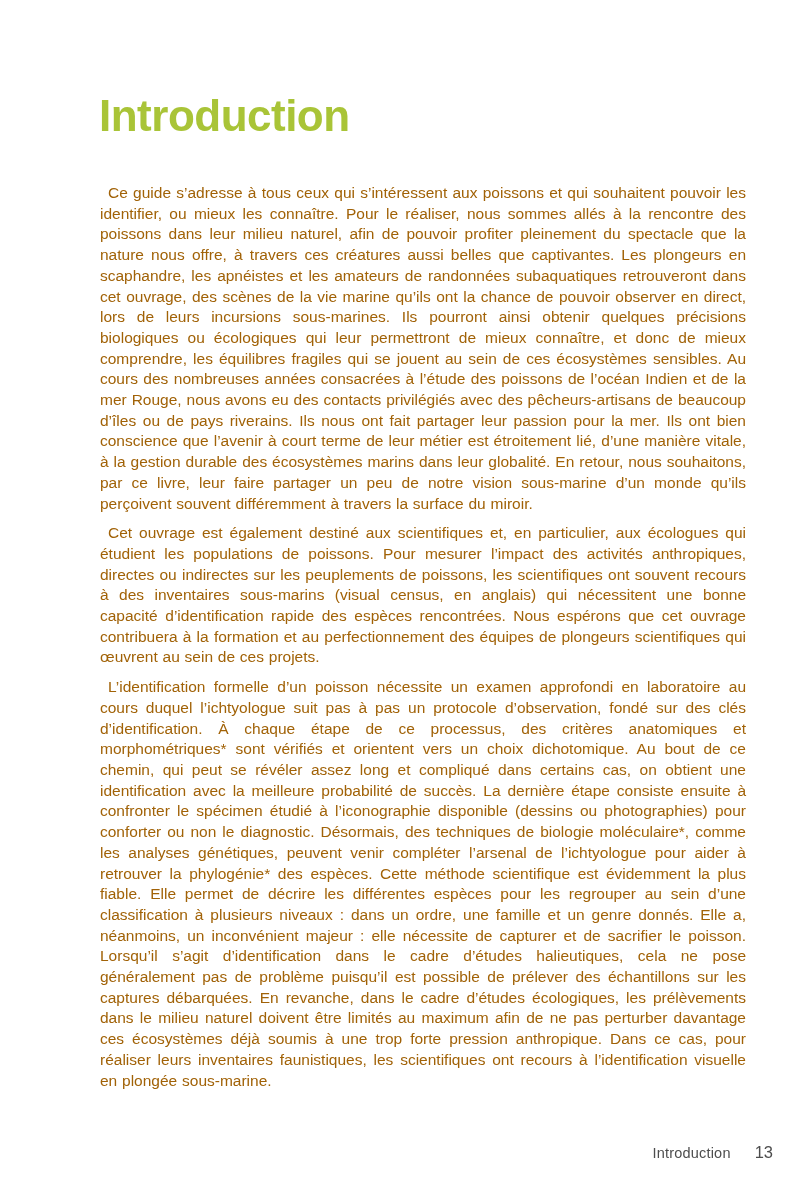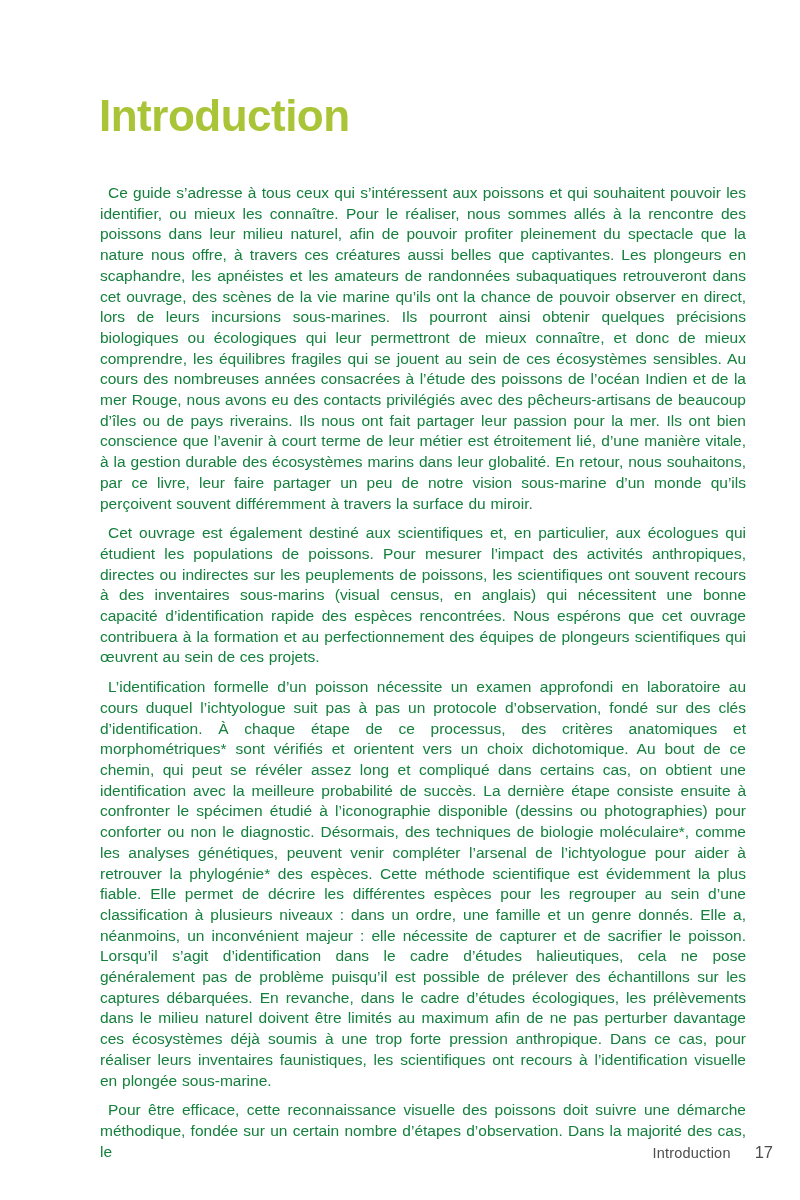--- a/index.html
+++ b/index.html
@@ -62,25 +62,24 @@
     font-size: 16.5px;
   }
 </style>
 </head>
 <body>
 
 <div class="page" style="background: rgb(255, 255, 255); padding-left: 16px;">
 
   <h1 class="chapter-title" style="color: rgb(169, 196, 55);">Introduction</h1>
 
-  <div class="body-text" id="paragraph-container" style="color: #15803d;">
+  <div class="body-text" id="paragraph-container" style="color: #a16207;">
       <p><span>Ce guide s’adresse à tous ceux qui s’intéressent aux poissons et qui souhaitent pouvoir les identifier, ou mieux les connaître. Pour le réaliser, nous sommes allés à la rencontre des poissons dans leur milieu naturel, afin de pouvoir profiter pleinement du spectacle que la nature nous offre, à travers ces créatures aussi belles que captivantes. Les plongeurs en scaphandre, les apnéistes et les amateurs de randonnées subaquatiques retrouveront dans cet ouvrage, des scènes de la vie marine qu’ils ont la chance de pouvoir observer en direct, lors de leurs incursions sous-marines. Ils pourront ainsi obtenir quelques précisions biologiques ou écologiques qui leur permettront de mieux connaître, et donc de mieux comprendre, les équilibres fragiles qui se jouent au sein de ces écosystèmes sensibles. Au cours des nombreuses années consacrées à l’étude des poissons de l’océan Indien et de la mer Rouge, nous avons eu des contacts privilégiés avec des pêcheurs-artisans de beaucoup d’îles ou de pays riverains. Ils nous ont fait partager leur passion pour la mer. Ils ont bien conscience que l’avenir à court terme de leur métier est étroitement lié, d’une manière vitale, à la gestion durable des écosystèmes marins dans leur globalité. En retour, nous souhaitons, par ce livre, leur faire partager un peu de notre vision sous-marine d’un monde qu’ils perçoivent souvent différemment à travers la surface du miroir.</span></p>
       <p><span>Cet ouvrage est également destiné aux scientifiques et, en particulier, aux écologues qui étudient les populations de poissons. Pour mesurer l’impact des activités anthropiques, directes ou indirectes sur les peuplements de poissons, les scientifiques ont souvent recours à des inventaires sous-marins (</span><span class="it">visual census,</span><span> en anglais) qui nécessitent une bonne capacité d’identification rapide des espèces rencontrées. Nous espérons que cet ouvrage contribuera à la formation et au perfectionnement des équipes de plongeurs scientifiques qui œuvrent au sein de ces projets.</span></p>
       <p><span>L’identification formelle d’un poisson nécessite un examen approfondi en laboratoire au cours duquel l’ichtyologue suit pas à pas un protocole d’observation, fondé sur des clés d’identification. À chaque étape de ce processus, des critères anatomiques et morphométriques* sont vérifiés et orientent vers un choix dichotomique. Au bout de ce chemin, qui peut se révéler assez long et compliqué dans certains cas, on obtient une identification avec la meilleure probabilité de succès. La dernière étape consiste ensuite à confronter le spécimen étudié à l’iconographie disponible (dessins ou photographies) pour conforter ou non le diagnostic. Désormais, des techniques de biologie moléculaire*, comme les analyses génétiques, peuvent venir compléter l’arsenal de l’ichtyologue pour aider à retrouver la phylogénie* des espèces. Cette méthode scientifique est évidemment la plus fiable. Elle permet de décrire les différentes espèces pour les regrouper au sein d’une classification à plusieurs niveaux : dans un ordre, une famille et un genre donnés. Elle a, néanmoins, un inconvénient majeur : elle nécessite de capturer et de sacrifier le poisson. Lorsqu’il s’agit d’identification dans le cadre d’études halieutiques, cela ne pose généralement pas de problème puisqu’il est possible de prélever des échantillons sur les captures débarquées. En revanche, dans le cadre d’études écologiques, les prélèvements dans le milieu naturel doivent être limités au maximum afin de ne pas perturber davantage ces écosystèmes déjà soumis à une trop forte pression anthropique. Dans ce cas, pour réaliser leurs inventaires faunistiques, les scientifiques ont recours à l’identification visuelle en plongée sous-marine.</span></p>
-      <p><span>Pour être efficace, cette reconnaissance visuelle des poissons doit suivre une démarche méthodique, fondée sur un certain nombre d’étapes d’observation. Dans la majorité des cas, le</span></p>
     </div>
 
   <div class="page-footer" style="color: rgb(77, 77, 77);">
     <span class="running-head">Introduction</span>
-    <span class="page-number">17</span>
+    <span class="page-number">13</span>
   </div>
 
 </div>
 
 </body></html>

